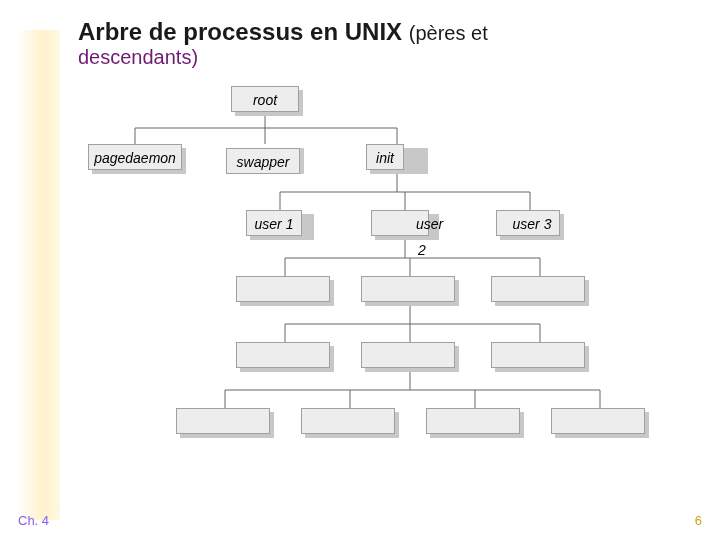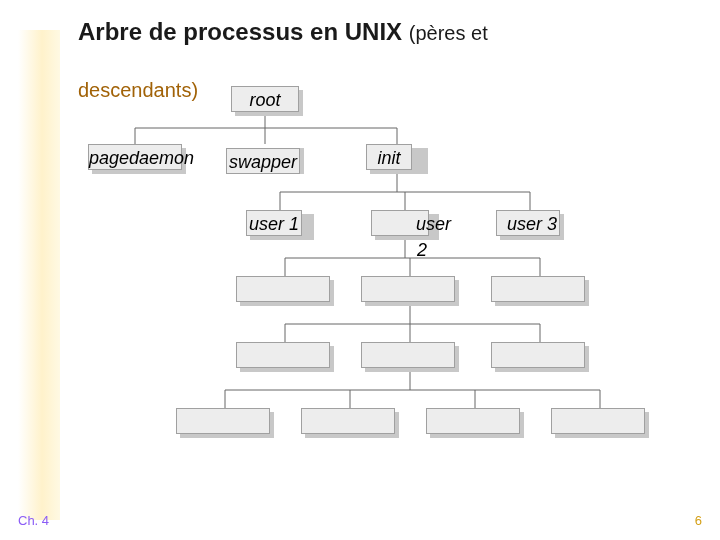--- a/index.html
+++ b/index.html
@@ -31,22 +31,21 @@
   }
   .title .sub {
     font-size: 20px;
     font-weight: 400;
   }
   .subtitle {
     position: absolute;
     left: 78px;
     top: 46px;
     font-size: 20px;
-    color: #a16207;
-    margin-top: 33px;
+    color: #701a75;
   }
   .chapter {
     position: absolute;
     left: 18px;
     bottom: 12px;
     font-size: 13px;
     color: #8b5cf6;
   }
   .page-num {
     position: absolute;
@@ -59,21 +58,21 @@
     position: absolute;
     left: 70px;
     top: 72px;
     width: 600px;
     height: 420px;
   }
   .node {
     position: absolute;
     background: #ededed;
     border: 1px solid #a0a0a0;
-    font-size: 18px;
+    font-size: 14px;
     font-style: italic;
     text-align: center;
     line-height: 26px;
     height: 26px;
     box-sizing: border-box;
   }
   .shadow {
     position: absolute;
     background: #c8c8c8;
     height: 26px;
@@ -141,27 +140,27 @@
     <line x1="155" y1="318" x2="155" y2="336"></line>
     <line x1="280" y1="318" x2="280" y2="336"></line>
     <line x1="405" y1="318" x2="405" y2="336"></line>
     <line x1="530" y1="318" x2="530" y2="336"></line>
   </svg>
 
   <div class="shadow" style="left:165px; top:18px; width:68px;"></div>
   <div class="node" style="left:161px; top:14px; width:68px;">root</div>
 
   <div class="shadow" style="left:22px; top:76px; width:94px;"></div>
-  <div class="node" style="left:18px; top:72px; width:94px;text-align:right;">pagedaemon</div>
+  <div class="node" style="left:18px; top:72px; width:94px;">pagedaemon</div>
 
   <div class="shadow" style="left:160px; top:76px; width:74px;"></div>
   <div class="node" style="left:156px; top:76px; width:74px;">swapper</div>
 
   <div class="shadow" style="left:300px; top:76px; width:58px;"></div>
-  <div class="node" style="left:296px; top:72px; width:46px;">init</div>
+  <div class="node" style="left:296px; top:72px; width:38px;">init</div>
 
   <div class="shadow" style="left:180px; top:142px; width:64px;"></div>
   <div class="node" style="left:176px; top:138px; width:56px;">user 1</div>
 
   <div class="shadow" style="left:305px; top:142px; width:64px;"></div>
   <div class="node" style="left:301px; top:138px; width:58px;padding-left:44px;">user 2</div>
 
   <div class="shadow" style="left:430px; top:142px; width:64px;"></div>
   <div class="node" style="left:426px; top:138px; width:64px;padding-left:8px;">user 3</div>
 

